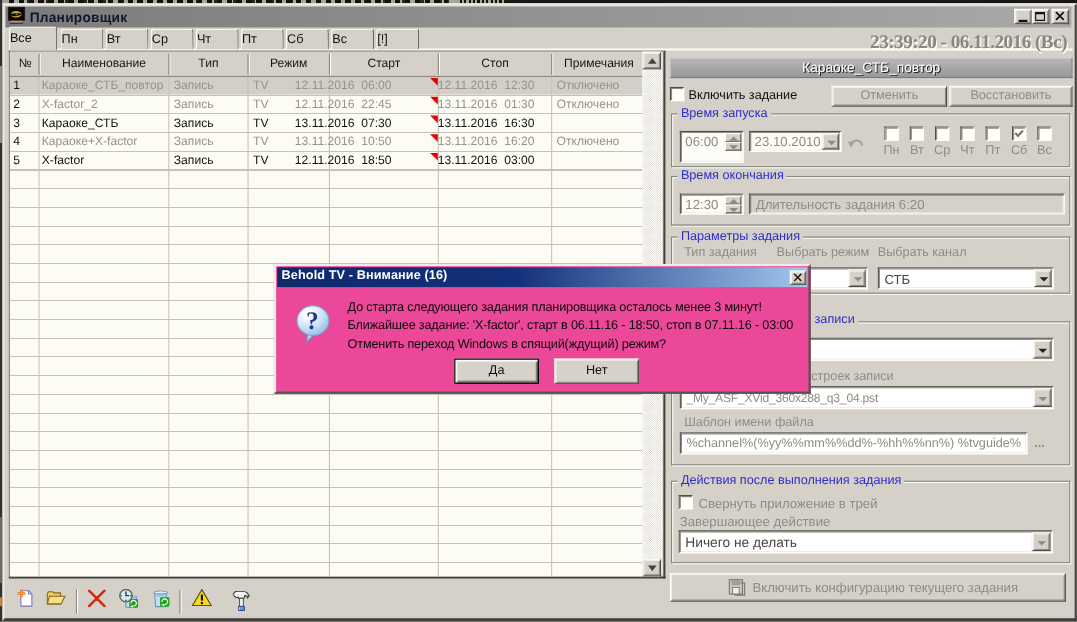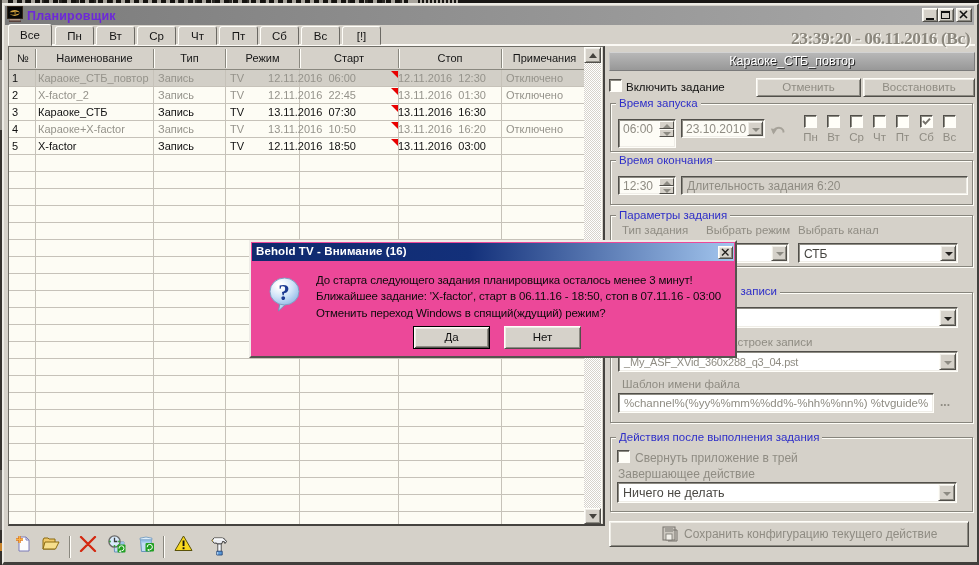--- a/index.html
+++ b/index.html
@@ -12,24 +12,24 @@
 #topdash2{left:418px;top:0;width:46px;height:3px;background:repeating-linear-gradient(90deg,#151310 0 2px,rgba(0,0,0,0) 2px 4px)}
 #topblack{left:460px;top:0;width:519px;height:3px;background:#191715}
 #leftsliver{left:0;top:0;width:2px;height:565px;background:#34312d}
 #lmark1{left:0;top:60px;width:2px;height:70px;background:#8f8c86}
 #lmark2{left:0;top:470px;width:2px;height:60px;background:#6e6b66}
 #lmark3{left:0;top:543px;width:2px;height:8px;background:#c8842c}
 
 #win{left:2px;top:3px;width:977px;height:562px;background:#d5d1c9;border-top:2px solid #edebe5;border-left:2px solid #edebe5;border-right:2px solid #413f3c;border-bottom:3px solid #413f3c}
 
 #tbar{left:1px;top:1px;width:969px;height:19px;background:linear-gradient(90deg,#7b7b7b,#a9a9a9)}
-#title{left:23px;top:4px;color:#6d28d9;font-weight:bold;font-size:12.5px;letter-spacing:0.2px}
+#title{left:23px;top:4px;color:#0f172a;font-weight:bold;font-size:12.5px;letter-spacing:0.2px}
 .wbtn{top:3px;width:16px;height:14px;background:#d5d1c9;border:1px solid;border-color:#fffef9 #514f4a #514f4a #fffef9;box-shadow:inset 1px 1px 0 #efede7,inset -1px -1px 0 #8d8b83}
 
-.tab{top:21px;height:19px;background:#d5d1c9;border:1px solid;border-color:#fffef9 #6b6963 rgba(0,0,0,0) #fffef9;border-radius:3px 3px 0 0;text-align:center;font-size:11.5px;padding-top:3px;color:#141414}
+.tab{top:21px;height:19px;background:#d5d1c9;border:1px solid;border-color:#fffef9 #6b6963 rgba(0,0,0,0) #fffef9;border-radius:3px 3px 0 0;text-align:left;font-size:11.5px;padding-top:3px;color:#141414}
 #tabAll{left:4px;top:19px;height:22px;width:44px;z-index:3;padding-top:4px}
 
 #tbl{left:4px;top:41px;width:597px;height:480px;border-top:1px solid #6f6d66;border-left:1px solid #6f6d66;border-right:2px solid #45433f;border-bottom:2px solid #45433f;box-shadow:inset -1px -1px 0 #d8d4cc;background:#fdfcf4}
 #thead{left:0;top:0;width:575px;height:23px;background:#d5d1c9;border-bottom:1px solid #8a887f}
 .hsep{top:2px;width:1px;height:19px;background:#8a887f;box-shadow:1px 0 0 #fffef9}
 .hc{top:5px;font-size:11px;color:#161616;text-align:center;white-space:nowrap}
 #tbody{left:0;top:23px;width:575px;height:454px;background:#fdfcf4;background-image:repeating-linear-gradient(180deg,rgba(0,0,0,0) 0 16px,#c6c2b9 16px 17px)}
 .vline{top:23px;width:1px;height:454px;background:#c6c2b9}
 #rowsel{left:0;top:23px;width:575px;height:16px;background:#d2cfc7}
 .tr{height:17px;line-height:16px;white-space:nowrap;font-size:11px}
@@ -349,21 +349,21 @@
           <div class="tri trig" style="left:4px;top:7px"></div>
         </div>
     </div>
     <div class="ab btn" style="left:605px;top:516px;width:360px;height:26px"></div>
     <svg class="ab" style="left:658px;top:521px" width="16" height="16" viewBox="0 0 16 16">
       <rect x="1" y="1" width="12" height="13" fill="#cdc9c1" stroke="#76736c"></rect>
       <rect x="3" y="1.5" width="8" height="4.5" fill="#a3a099"></rect>
       <rect x="4" y="8" width="6" height="6" fill="#f2f0ea" stroke="#76736c" stroke-width="0.8"></rect>
       <path d="M11 4 L15 4 L15 15 L6 15" fill="none" stroke="#76736c"></path>
     </svg>
-    <div class="ab gtext" style="left:680px;top:521px;font-size:12px;line-height:17px">Сохранить конфигурацию текущего действие</div>
+    <div class="ab gtext" style="left:680px;top:521px;font-size:12px;line-height:17px">Включить конфигурацию текущего задания</div>
   </div>
   <div class="ab" id="leftsliver"></div>
   <div class="ab" id="lmark1"></div>
   <div class="ab" id="lmark2"></div>
   <div class="ab" id="lmark3"></div>
   <div class="ab" id="dlg">
     <div class="ab" id="dtbar"></div>
     <div class="ab" id="dtitle">Behold TV - Внимание (16)</div>
     <div class="ab" style="left:467px;top:4px;width:15px;height:13px;background:#d6d2ca;border:1px solid;border-color:#fffef9 #514f4a #514f4a #fffef9;box-shadow:inset 1px 1px 0 #efede7,inset -1px -1px 0 #8d8b83"><svg width="13" height="11" viewBox="0 0 13 11">
           <path d="M3 2 L9.5 8.5 M9.5 2 L3 8.5" stroke="#23211e" stroke-width="1.4"></path>

